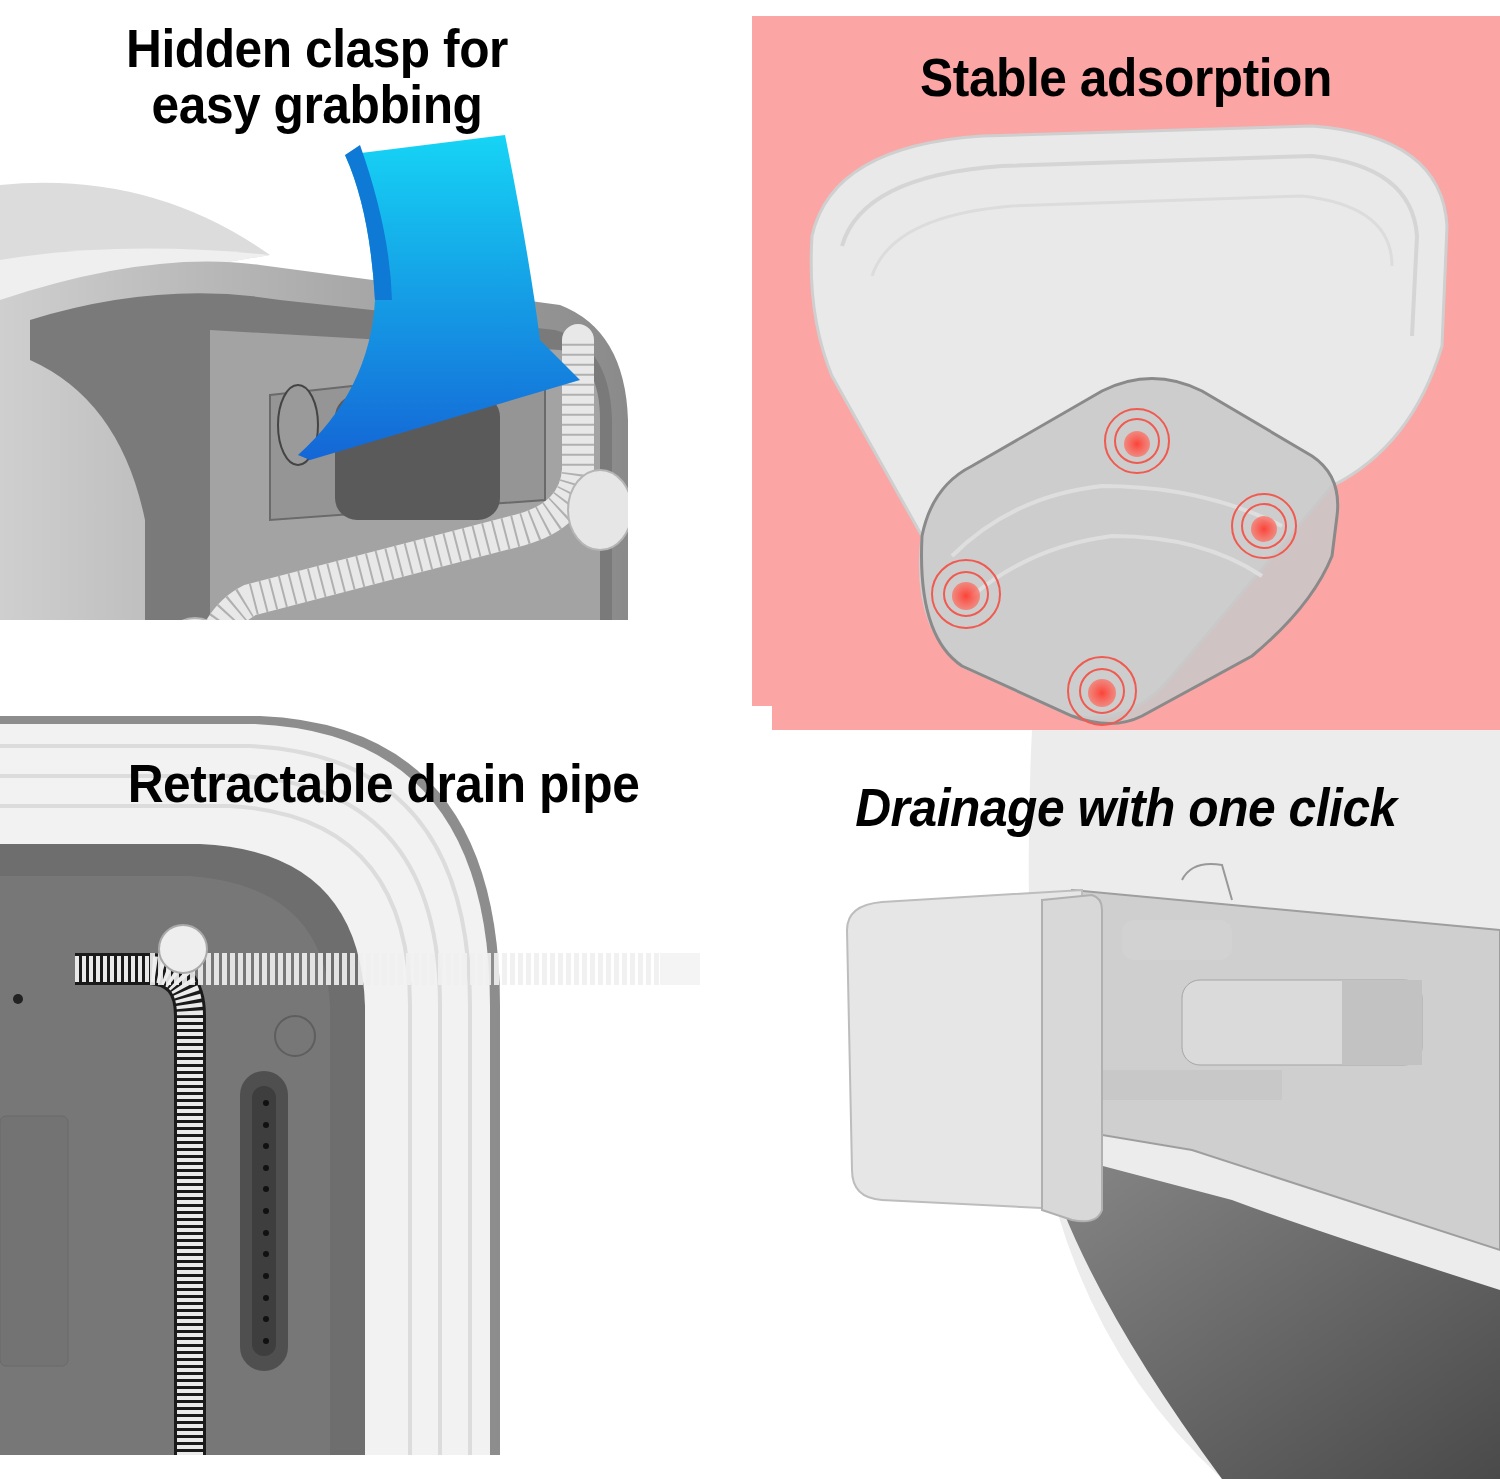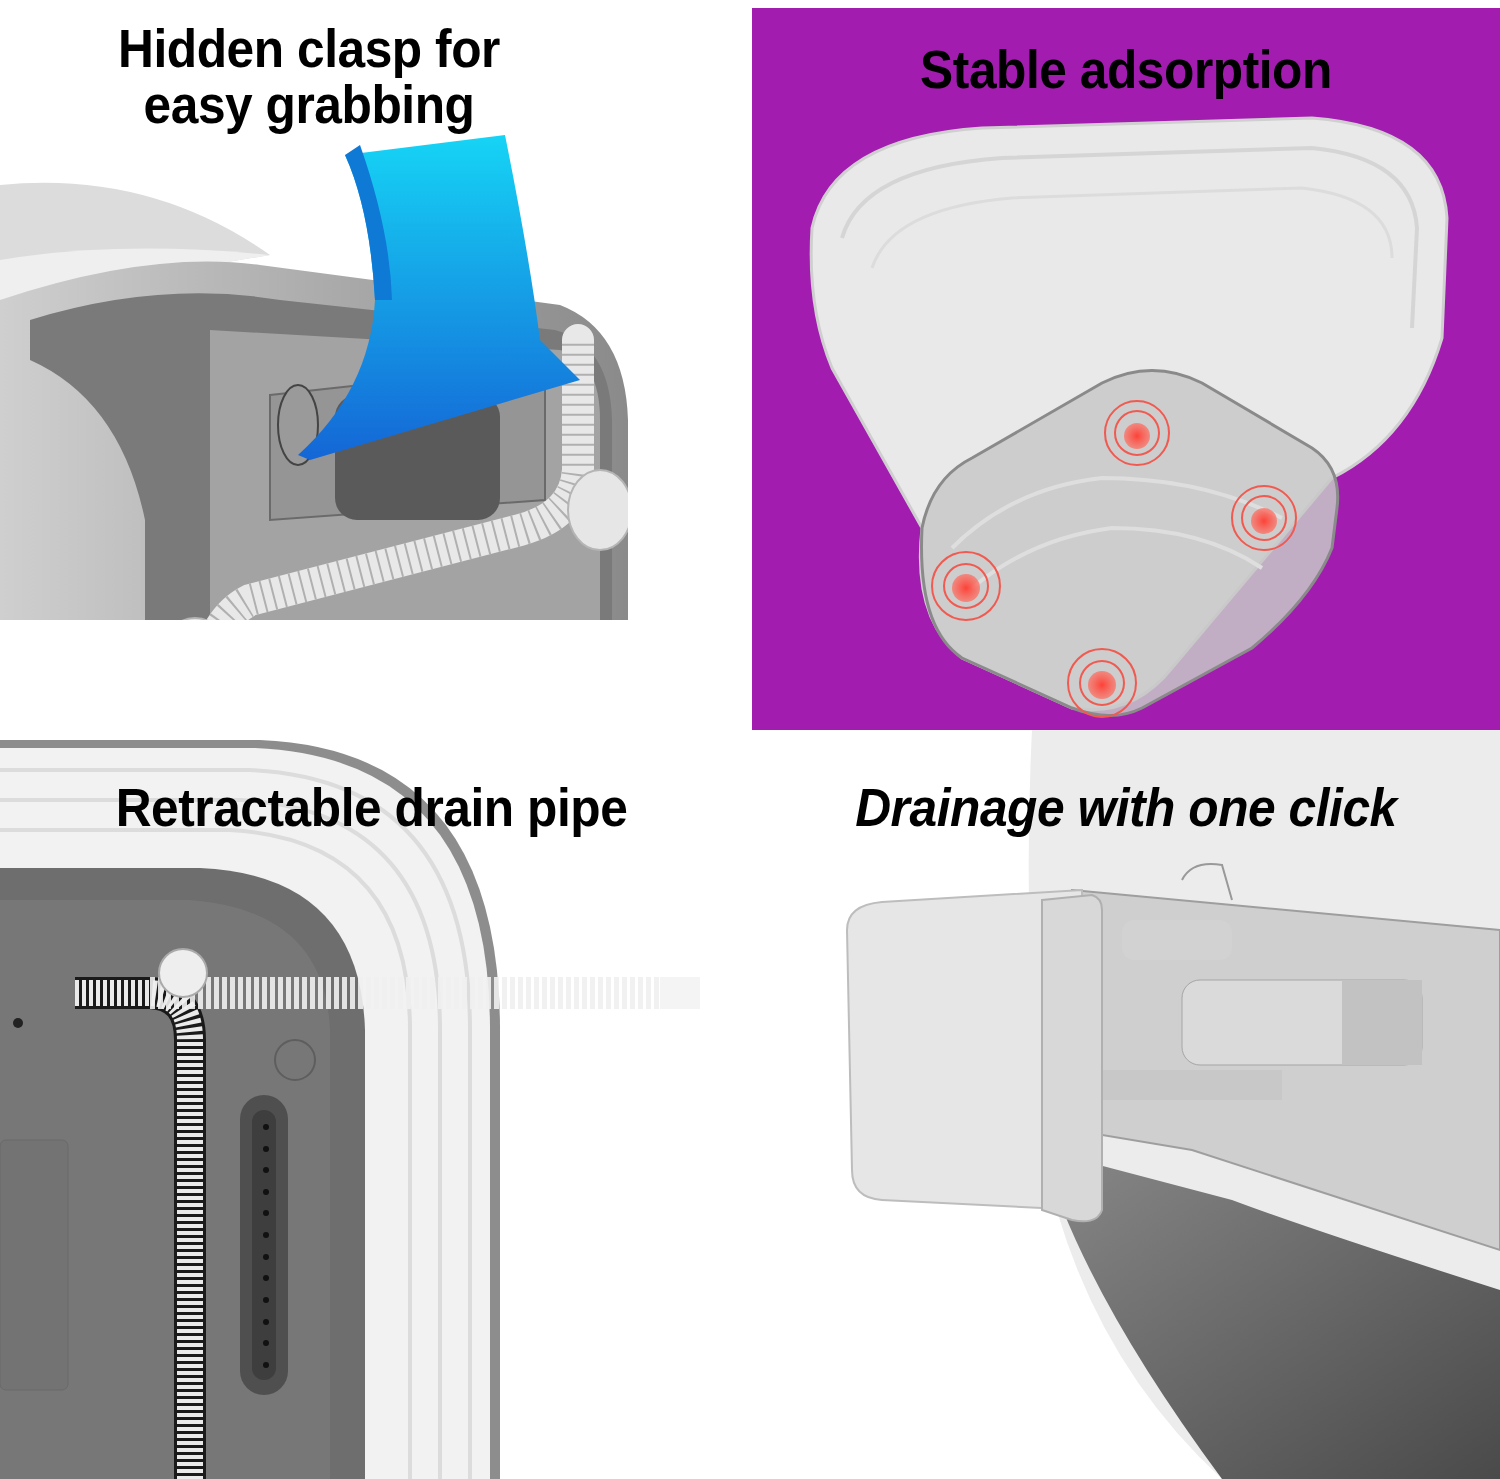--- a/index.html
+++ b/index.html
@@ -4,21 +4,21 @@
 <style>
   html, body { margin:0; padding:0; background:#ffffff; }
   body { width:1500px; height:1479px; position:relative; overflow:hidden; font-family:"Liberation Sans", sans-serif; }
   .panel { position:absolute; overflow:hidden; background:#ffffff; }
   .caption { position:absolute; left:0; right:0; text-align:center; color:#000; font-family:"Liberation Sans", sans-serif; font-weight:bold; font-size:54px; line-height:58px; letter-spacing:-0.5px; z-index:10; transform:scaleX(0.92); }
   svg { position:absolute; left:0; top:0; }
 </style>
 </head>
 <body>
 
-<div class="panel" style="left:0;top:0;width:628px;height:620px;">
+<div class="panel" style="left:0;top:0;width:628px;height:620px;padding-left:16px;">
   <div class="caption" style="top:20px;left:-10px;font-size:54px;line-height:56px;">
     <div>Hidden clasp for</div>
     <div>easy grabbing</div>
   </div>
   <svg width="628" height="725">
     <defs>
       <linearGradient id="gBlue" x1="0" y1="0" x2="0" y2="1">
         <stop offset="0" stop-color="#16d4f5"></stop>
         <stop offset="1" stop-color="#1466d6"></stop>
       </linearGradient>
@@ -43,21 +43,21 @@
     <path d="M200 690 Q210 620 250 600 L520 530 Q575 515 578 470 L578 340" fill="none" stroke="#b0b0b0" stroke-width="32" stroke-dasharray="2 8"></path>
 
     <ellipse cx="600" cy="510" rx="32" ry="40" fill="#e6e6e6" stroke="#b5b5b5" stroke-width="2"></ellipse>
     <ellipse cx="195" cy="660" rx="35" ry="42" fill="#e6e6e6" stroke="#b5b5b5" stroke-width="2"></ellipse>
 
     <path d="M345 155 L505 135 Q530 260 540 340 L580 380 L310 460 L298 455 Q370 390 375 300 Q370 210 345 155 Z" fill="url(#gBlue)"></path>
     <path d="M345 155 L360 145 Q390 230 392 300 L375 300 Q370 210 345 155 Z" fill="#0f79d6"></path>
   </svg>
 </div>
 
-<div class="panel" style="left:752px;top:8px;width:748px;height:730px;background:#a21caf;">
+<div class="panel" style="left:752px;top:16px;width:748px;height:730px;background:#fca5a5;">
   <div class="caption" style="top:32px;">Stable adsorption</div>
   <svg width="748" height="730">
     <defs>
       <radialGradient id="gRed">
         <stop offset="0" stop-color="#ff3b30" stop-opacity="0.95"></stop>
         <stop offset="1" stop-color="#ff6b5e" stop-opacity="0.7"></stop>
       </radialGradient>
     </defs>
     <path d="M60 220 Q80 130 230 120 L560 110 Q690 120 695 210 L690 330 Q660 430 580 470 L420 660 Q380 710 320 700 L210 650 Q160 610 170 520 L80 360 Q55 300 60 220 Z" fill="#e9e9e9" stroke="#cfcfcf" stroke-width="3"></path>
     <path d="M90 230 Q110 160 250 150 L560 140 Q660 150 665 220 L660 320" fill="none" stroke="#d5d5d5" stroke-width="4"></path>
@@ -83,21 +83,21 @@
       <circle cx="214" cy="580" r="14" fill="url(#gRed)"></circle>
     </g>
     <g>
       <circle cx="350" cy="675" r="34" fill="none" stroke="#f05a50" stroke-width="2"></circle>
       <circle cx="350" cy="675" r="22" fill="none" stroke="#f05a50" stroke-width="2"></circle>
       <circle cx="350" cy="677" r="14" fill="url(#gRed)"></circle>
     </g>
   </svg>
 </div>
 
-<div class="panel" style="left:0;top:730px;width:748px;height:749px;">
+<div class="panel" style="left:0;top:706px;width:748px;height:749px;padding-left:24px;">
   <svg width="748" height="749">
 
     <path d="M0 10 L260 10 Q500 20 500 300 L500 749 L0 749 Z" fill="#8d8d8d"></path>
     <path d="M0 18 L255 18 Q490 28 490 300 L490 749 L0 749 Z" fill="#f2f2f2"></path>
     <path d="M0 40 L250 40 Q470 50 470 300 L470 749" fill="none" stroke="#dcdcdc" stroke-width="4"></path>
     <path d="M0 70 L240 70 Q440 80 440 300 L440 749" fill="none" stroke="#dcdcdc" stroke-width="4"></path>
     <path d="M0 100 L230 100 Q410 110 410 300 L410 749" fill="none" stroke="#dcdcdc" stroke-width="4"></path>
 
     <path d="M0 138 L200 138 Q360 145 365 300 L365 749 L0 749 Z" fill="#6e6e6e"></path>
     <path d="M0 170 L190 170 Q325 180 330 300 L330 749 L0 749 Z" fill="#777"></path>

